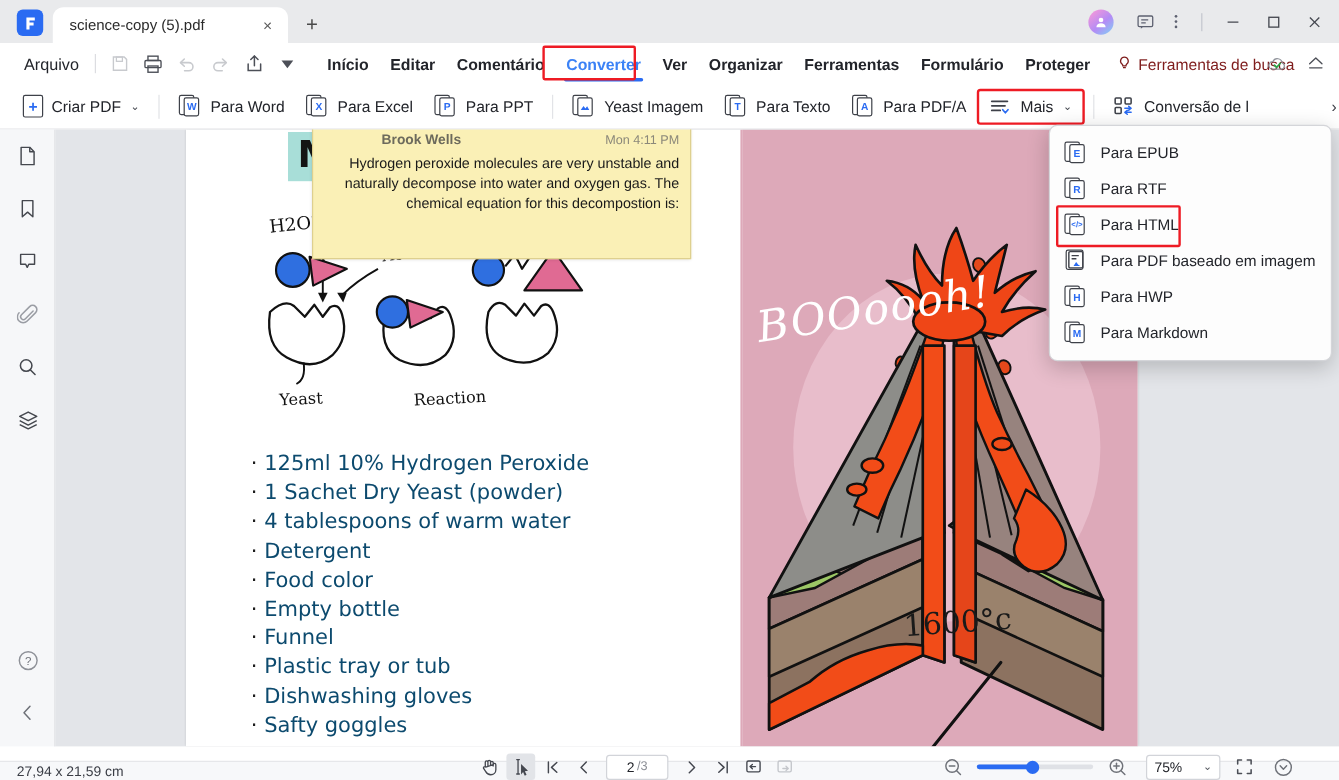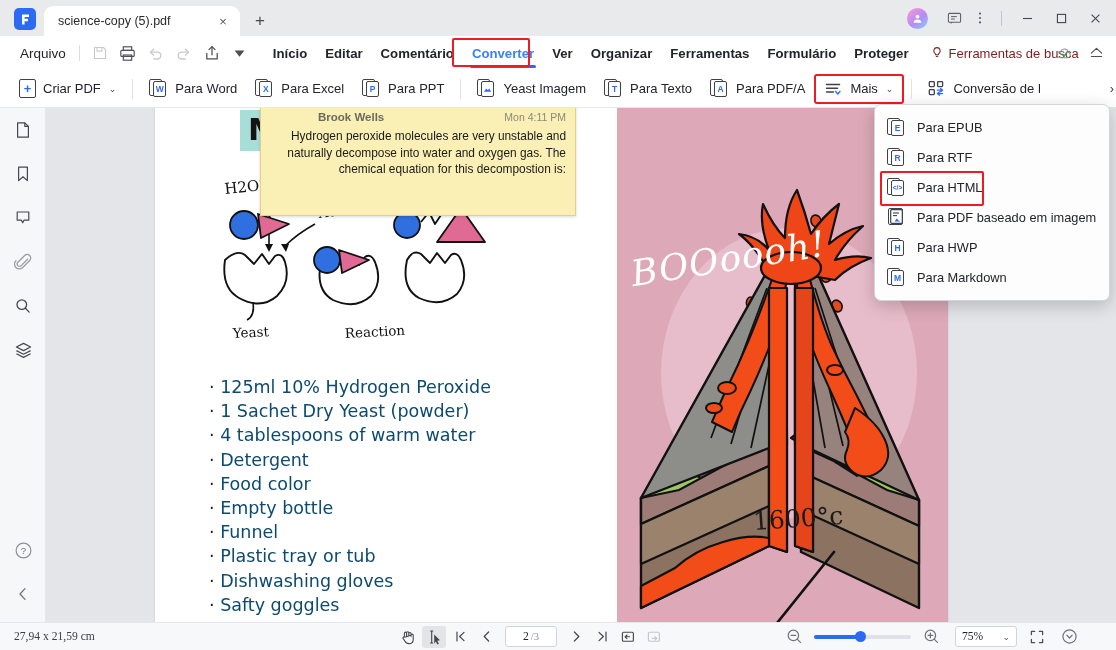--- a/index.html
+++ b/index.html
@@ -250,23 +250,23 @@
     display: flex; justify-content: space-between; align-items: baseline;
   }
   .note-author { font-size: 11.5px; font-weight: 700; color: #6c6a5c; margin-left: 48px; }
   .note-time { font-size: 10.5px; color: #8b887a; }
   .note-body {
     margin-top: 5px; font-size: 11.9px; color: #1a1a1a; line-height: 16.5px; text-align: right;
   }
 
   
   .statusbar {
-    position: absolute; left: 0; bottom: 0; width: 1116px; height: 28px;
+    position: absolute; left: 0; bottom: 0; width: 1116px; height: 16px;
     background: #f7f8fa; border-top: 1px solid #e6e7ea;
-    display: flex; align-items: center; font-family: Liberation Serif, serif;
+    display: flex; align-items: flex-end;
   }
   .sb-dims { font-size: 11.6px; color: #3a3d45; margin-left: 14px; }
   .st-center {
     position: absolute; left: 396px; display: flex; align-items: center; gap: 2px;
   }
   .st-btn {
     width: 24px; height: 22px; border-radius: 3px;
     display: flex; align-items: center; justify-content: center;
     color: #44474f;
   }

